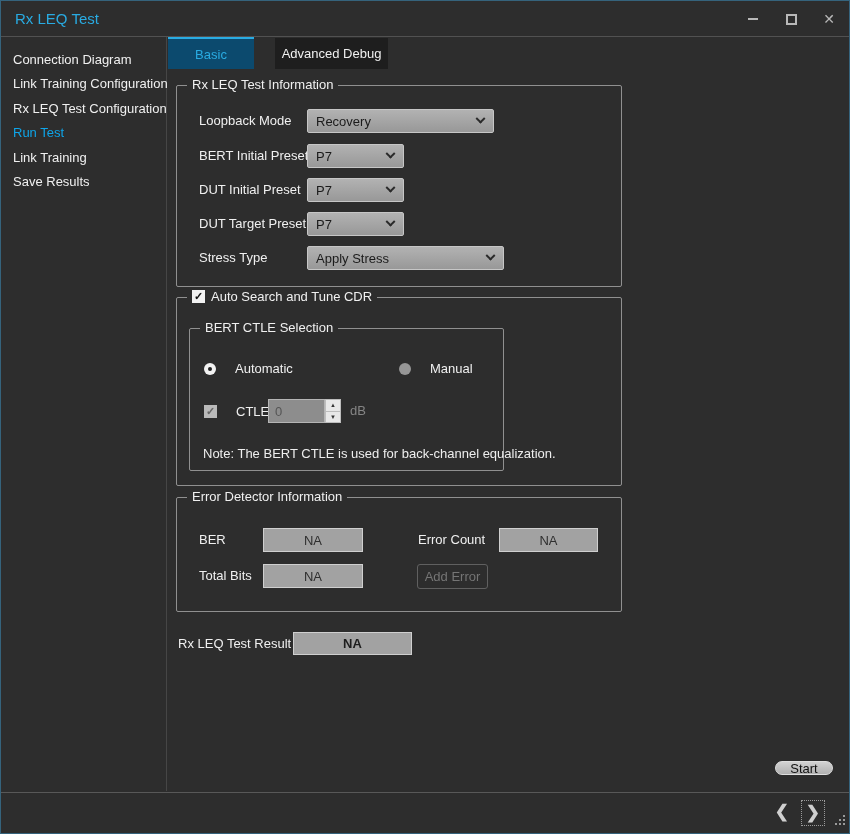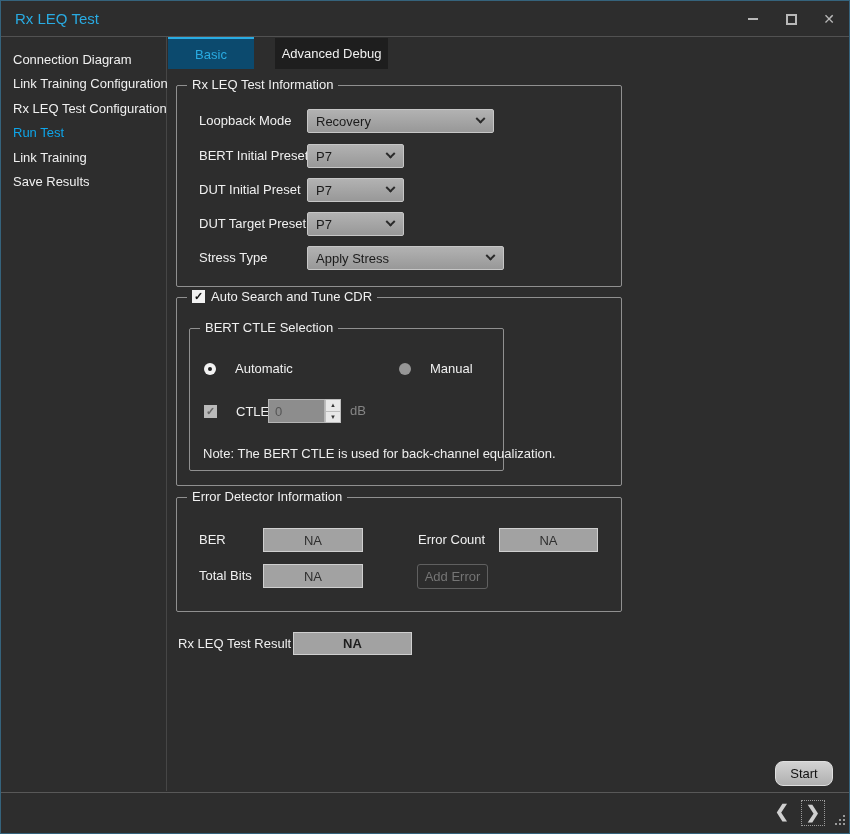--- a/index.html
+++ b/index.html
@@ -83,21 +83,21 @@
     position:absolute; height:24px; background:#a2a2a2; border:1px solid #cfcfcf;
     color:#2f2f2f; display:flex; align-items:center; justify-content:center;
   }
   .na-box.bold { font-weight:bold; color:#1e1e1e; height:23px; }
 
   .btn-disabled {
     position:absolute; height:25px; background:transparent; border:1px solid #606060;
     border-radius:3px; color:#757575; display:flex; align-items:center; justify-content:center; cursor:default;
   }
   .btn-start {
-    position:absolute; left:608px; top:724px; width:58px; height:25px;
+    position:absolute; left:608px; top:724px; width:58px; height:14px;
     background:linear-gradient(#d2d2d2,#b0b0b0); border:1px solid #dedede; border-radius:8px;
     color:#111; display:flex; align-items:center; justify-content:center; cursor:default;
   }
 
   .note { position:absolute; left:13px; top:117px; color:#eee; white-space:nowrap; }
 
   
   .footer { position:absolute; left:0; right:0; bottom:0; height:41px; border-top:1px solid #585858; }
   .nav-arrow { position:absolute; top:7px; color:#cfcfcf; font-size:17px; font-weight:bold; line-height:20px; cursor:default; }
   .nav-prev { right:56px; padding:2px 4px; }

